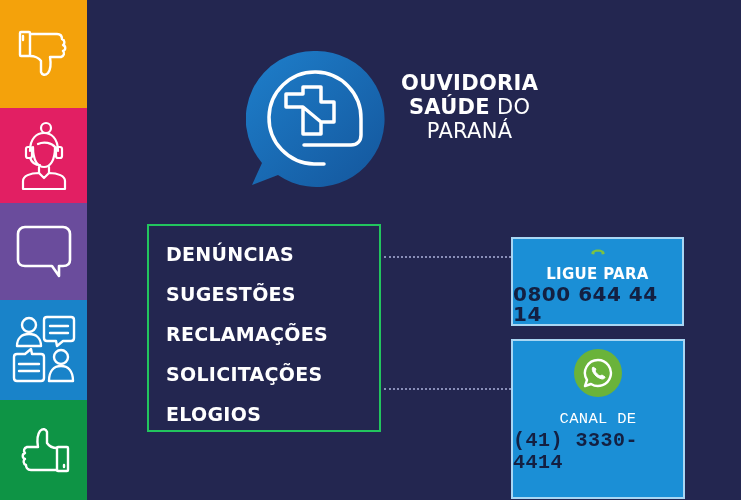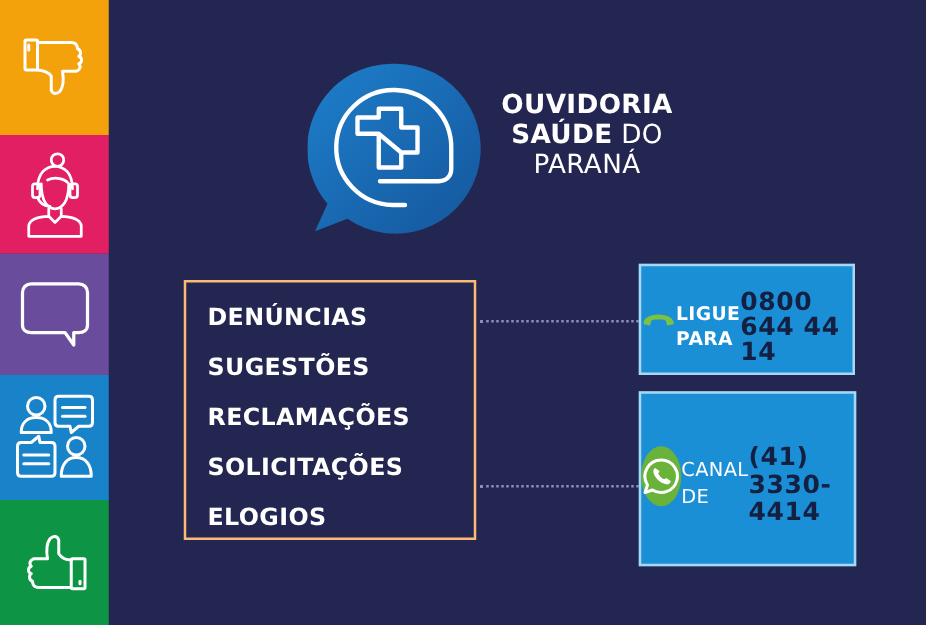--- a/index.html
+++ b/index.html
@@ -19,36 +19,36 @@
     .b-blue { top: 300px; height: 100px; background: #1983c9; }
     .b-green { top: 400px; height: 100px; background: #0e9445; }
 
     .logo { position: absolute; left: 246px; top: 49px; width: 142px; height: 142px; }
     .title { position: absolute; left: 401px; top: 71px; font-size: 21px; line-height: 24px; letter-spacing: 0.3px; text-align: center; }
     .title .bold { font-weight: bold; }
     .title .light { font-weight: normal; }
 
     .list-box {
       position: absolute; left: 147px; top: 224px; width: 234px; height: 208px;
-      border: 2px solid #fdba74;
+      border: 2px solid #22c55e;
       padding: 8px 0 0 17px;
     }
     .list-box .item { font-weight: bold; font-size: 19px; line-height: 40px; letter-spacing: 0.3px; white-space: nowrap; }
 
     .dots { position: absolute; left: 384px; width: 127px; height: 0; border-top: 2px dotted #8a8fb8; }
     .d1 { top: 256px; }
     .d2 { top: 388px; }
 
     .card {
       position: absolute; background: #1b8fd6;
       border: 2px solid #a9d6f3;
-      display: flex; flex-direction: row; align-items: center;
+      display: flex; flex-direction: column; align-items: center; margin-top: 26px;
     }
     .c1 { left: 511px; top: 211px; width: 173px; height: 89px; padding-top: 10px; }
-    .c2 { left: 511px; top: 313px; width: 174px; height: 140px; padding-top: 8px; }
+    .c2 { left: 511px; top: 313px; width: 174px; height: 160px; padding-top: 8px; font-family: Liberation Mono, monospace; }
     .card .white { font-weight: bold; color: #fff; font-size: 15px; line-height: 20px; letter-spacing: 0.3px; }
     .card .dark { font-weight: bold; color: #132042; font-size: 20px; line-height: 20px; letter-spacing: 0.5px; }
     .c2 .white { font-weight: normal; font-size: 15.5px; line-height: 21px; }
     .c2 .dark { line-height: 22px; }
     .wa-circle { width: 48px; height: 48px; border-radius: 50%; background: #6ab33a; display: flex; align-items: center; justify-content: center; margin-bottom: 12px; }
   </style>
 </head>
 <body>
 
 <div class="sidebar">

